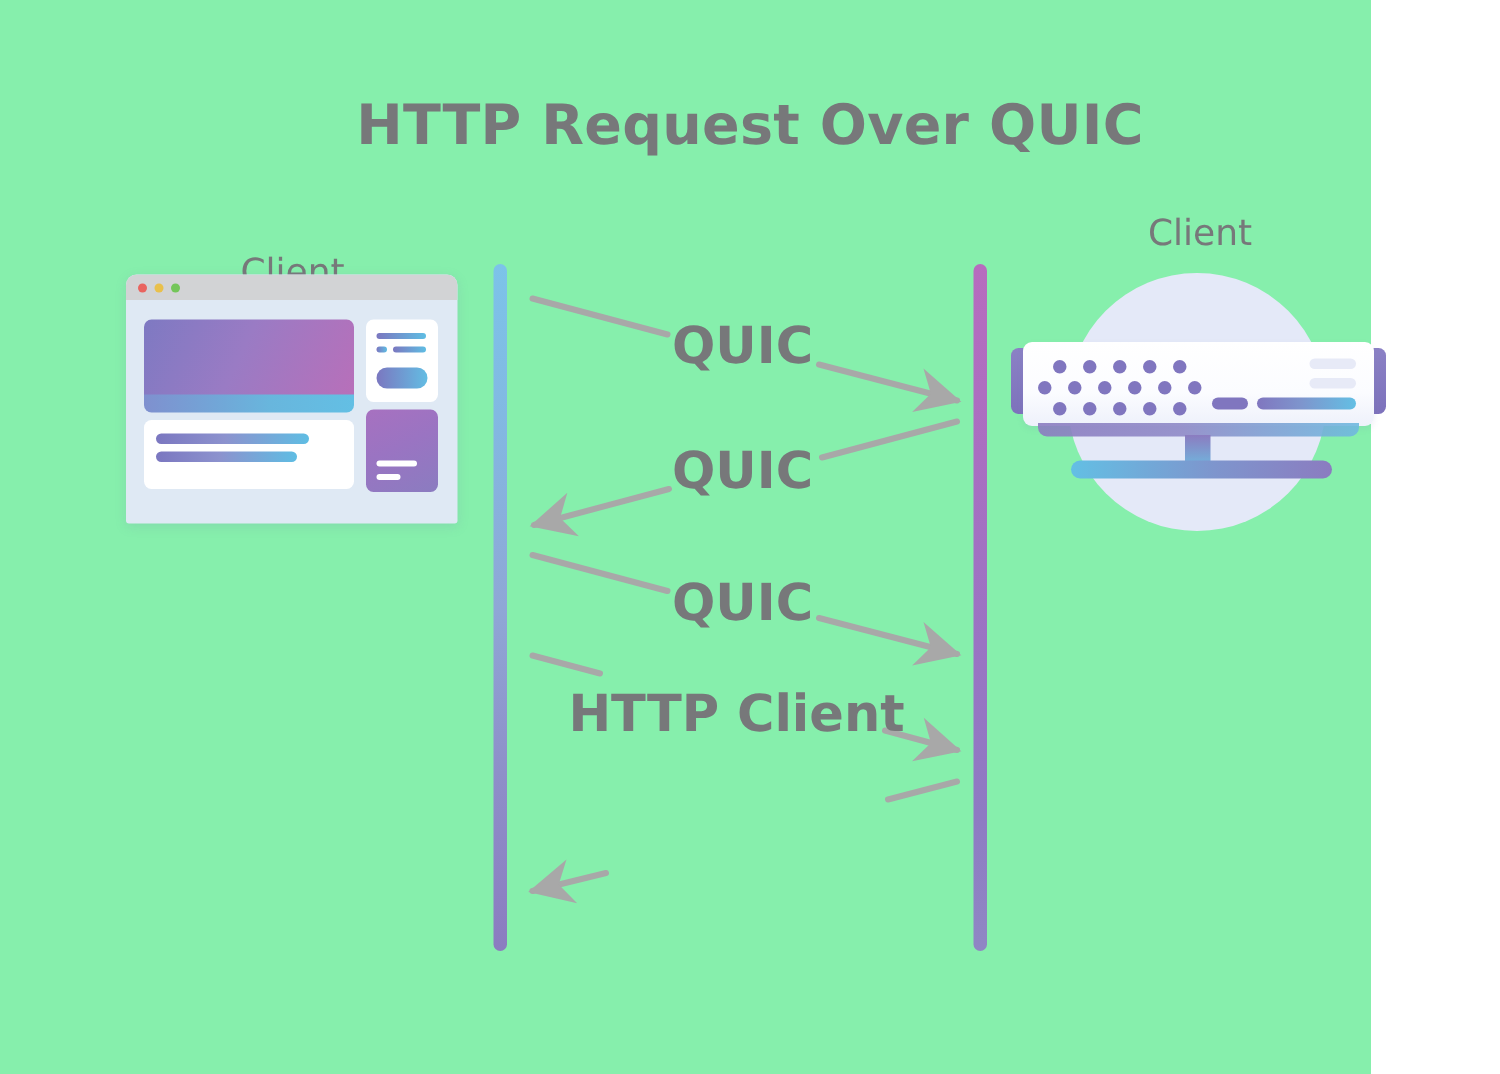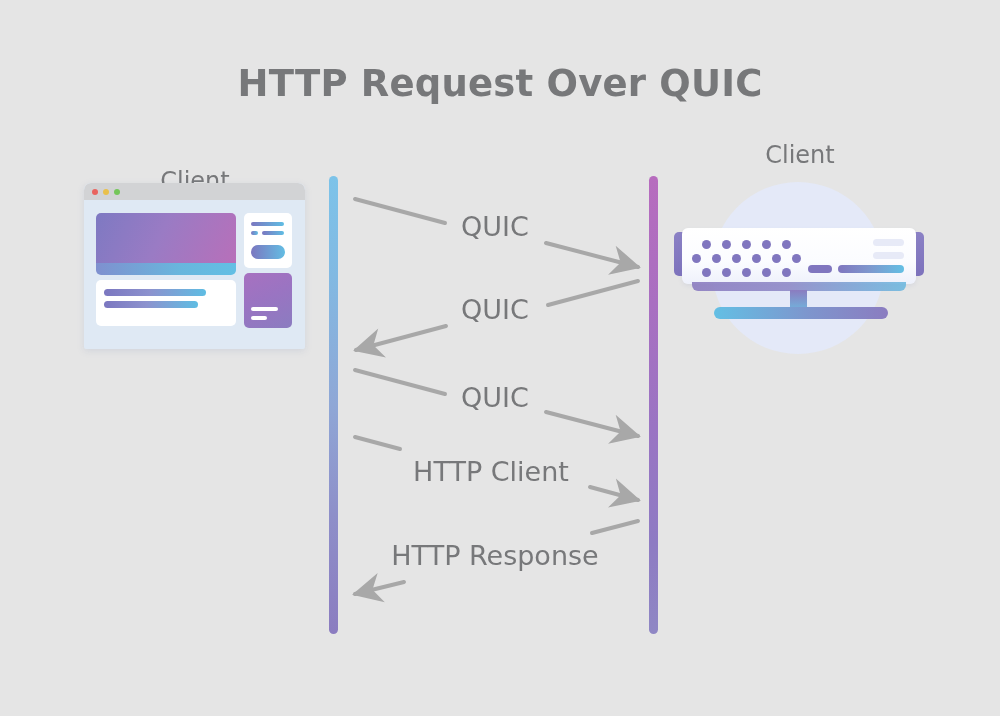--- a/index.html
+++ b/index.html
@@ -5,23 +5,23 @@
   * { margin: 0; padding: 0; box-sizing: border-box; }
   html, body {
     width: 1000px;
     height: 716px;
     background: #ffffff;
     font-family: "DejaVu Sans", sans-serif;
     overflow: hidden;
   }
   #stage {
     position: relative;
-    width: 1000px;
+    width: 914px;
     height: 716px;
-    background: #e5e5e5;
+    background: #86efac;
   }
 
   
   #diagram-title {
     position: absolute;
     left: 0;
     top: 62px;
     width: 1000px;
     text-align: center;
     font-size: 37px;
@@ -249,22 +249,22 @@
   #messages-svg {
     position: absolute;
     left: 0; top: 0;
     width: 1000px; height: 716px;
     pointer-events: none;
   }
 
   
   .message-label {
     position: absolute;
-    font-size: 27px;
-    font-weight: 400;
+    font-size: 34px;
+    font-weight: 700;
     color: #77787a;
     text-align: left;
     white-space: nowrap;
     transform: translateX(-50%);
   }
   #message-label-0 { left: 495px; top: 211px; }
   #message-label-1 { left: 495px; top: 294px; }
   #message-label-2 { left: 495px; top: 382px; }
   #message-label-3 { left: 491px; top: 456px; }
   #message-label-4 { left: 495px; top: 540px; }
@@ -372,15 +372,14 @@
     <g>
       <line x1="638" y1="521" x2="592" y2="533" stroke="#a8a8a8" stroke-width="4" stroke-linecap="round"></line>
       <line x1="404" y1="582" x2="355" y2="594" stroke="#a8a8a8" stroke-width="4" stroke-linecap="round" marker-end="url(#arrow-left)"></line>
     </g>
   </svg>
 
   <div class="message-label" id="message-label-0">QUIC</div>
   <div class="message-label" id="message-label-1">QUIC</div>
   <div class="message-label" id="message-label-2">QUIC</div>
   <div class="message-label" id="message-label-3">HTTP Client</div>
-  <div class="message-label" id="message-label-4">HTTP Response</div>
 
 </div>
 
 </body></html>

